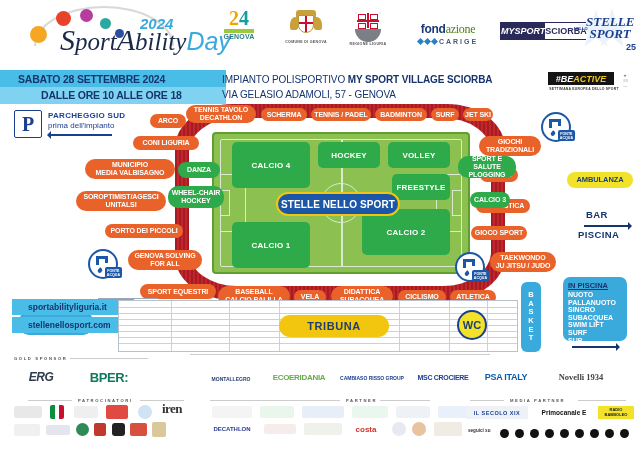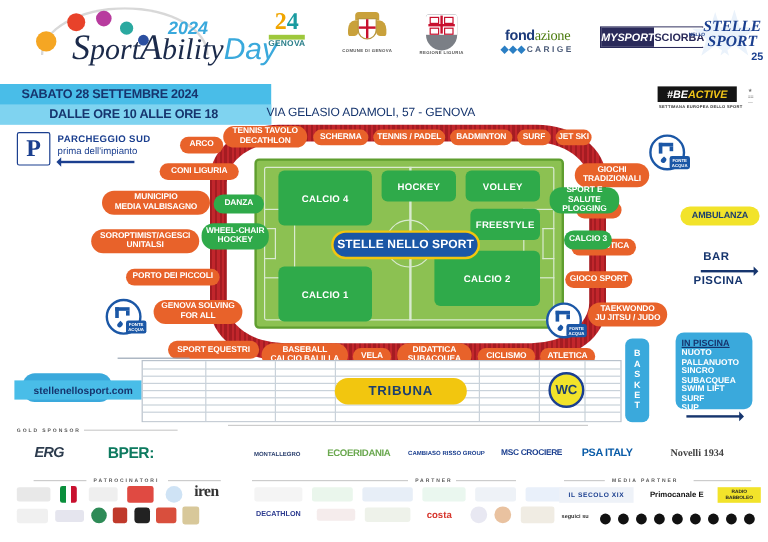--- a/index.html
+++ b/index.html
@@ -320,20 +320,21 @@
     </div>
     <div class="st-25">25</div>
   </div>
 </div>
 
 <div id="infobar">
   <div class="band"></div>
   <div class="band2"></div>
   <div class="band-l1">SABATO 28 SETTEMBRE 2024</div>
   <div class="band-l2">DALLE ORE 10 ALLE ORE 18</div>
+  <div class="venue1"><span>IMPIANTO POLISPORTIVO </span><b>MY SPORT VILLAGE SCIORBA</b></div>
   <div class="venue2">VIA GELASIO ADAMOLI, 57 - GENOVA</div>
 </div>
 
 <div id="beactive">
   <div class="ba-box">
       <div class="ba-t"><span>#BE</span><i>ACTIVE</i></div>
     </div>
   <div class="ba-sub">SETTIMANA EUROPEA DELLO SPORT</div>
   <div class="ba-dots">★<br>≡≡<br>—</div>
 </div>
@@ -435,20 +436,21 @@
   <div class="fonte" style="left:455px;top:148px;">
     <div class="fonte-c"></div>
       <div class="tap"></div>
       <div class="tap2"></div>
       <div class="tap3"></div>
       <div class="drop"></div>
     <div class="fonte-lab"><span>FONTE</span><br><span>ACQUA</span></div>
   </div>
 
   <div class="web-lead" style="left:98px;top:194px;width:60px;"></div>
+  <div class="web" style="left:12px;top:195px;width:122px;height:16px;">sportabilityliguria.it</div>
   <div class="web" style="left:12px;top:213px;width:122px;height:16px;">stellenellosport.com</div>
 
   <div class="navtxt" style="left:586px;top:105px;">BAR</div>
   <div class="navline" style="left:584px;top:121px;width:46px;"></div>
   <div class="navtxt" style="left:578px;top:125px;">PISCINA</div>
 
   <div id="basket">
     <span>B</span>
       <span>A</span>
       <span>S</span>

